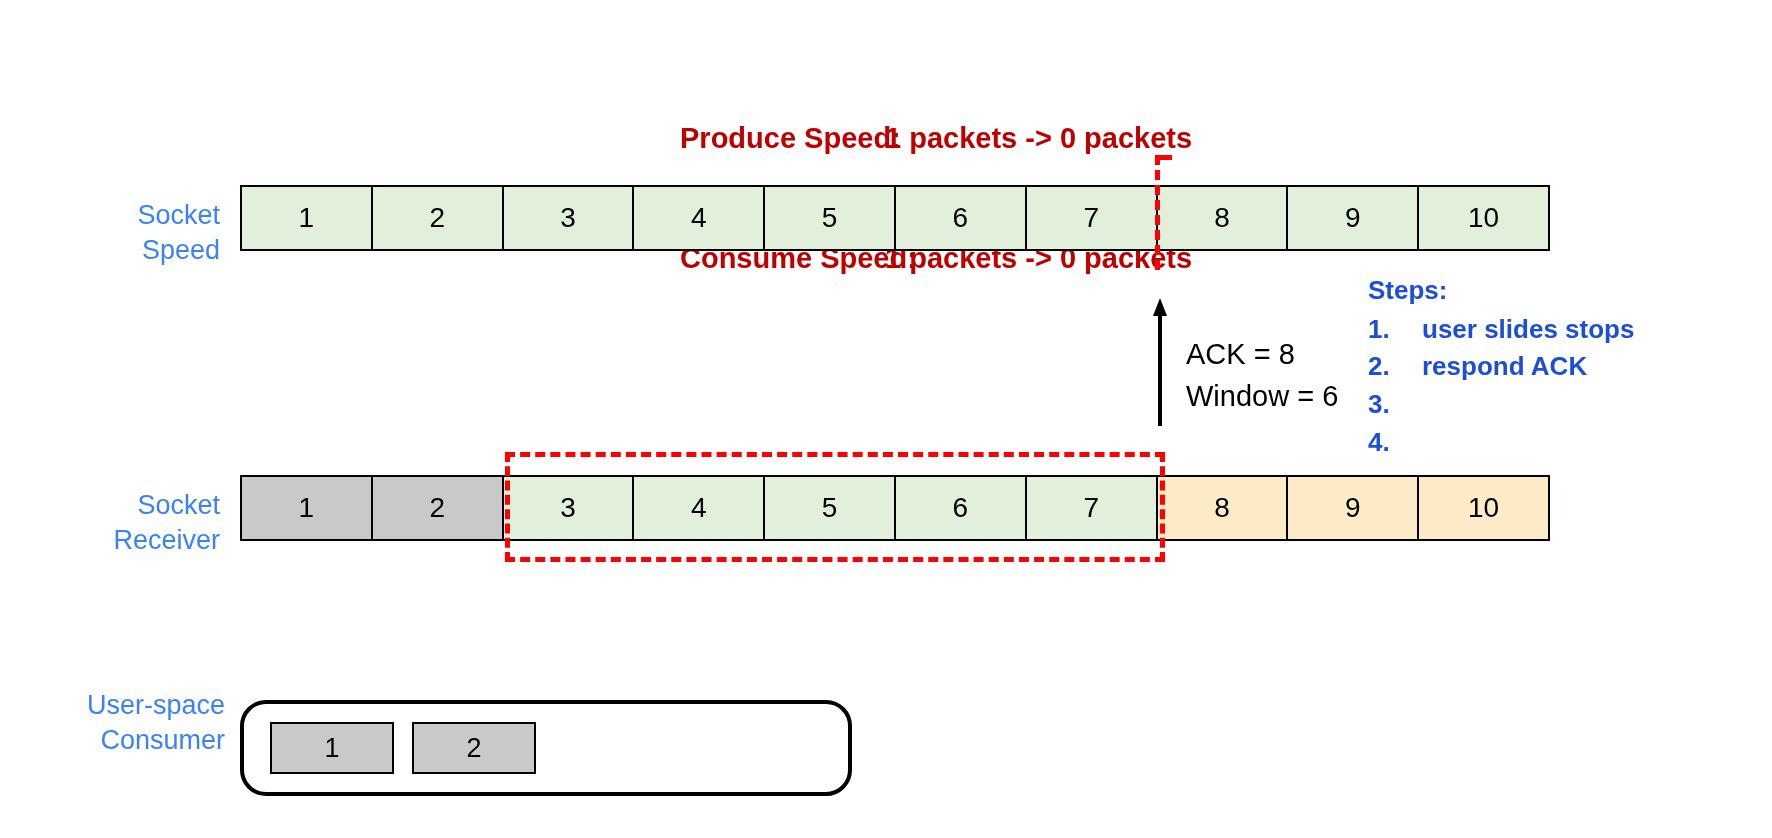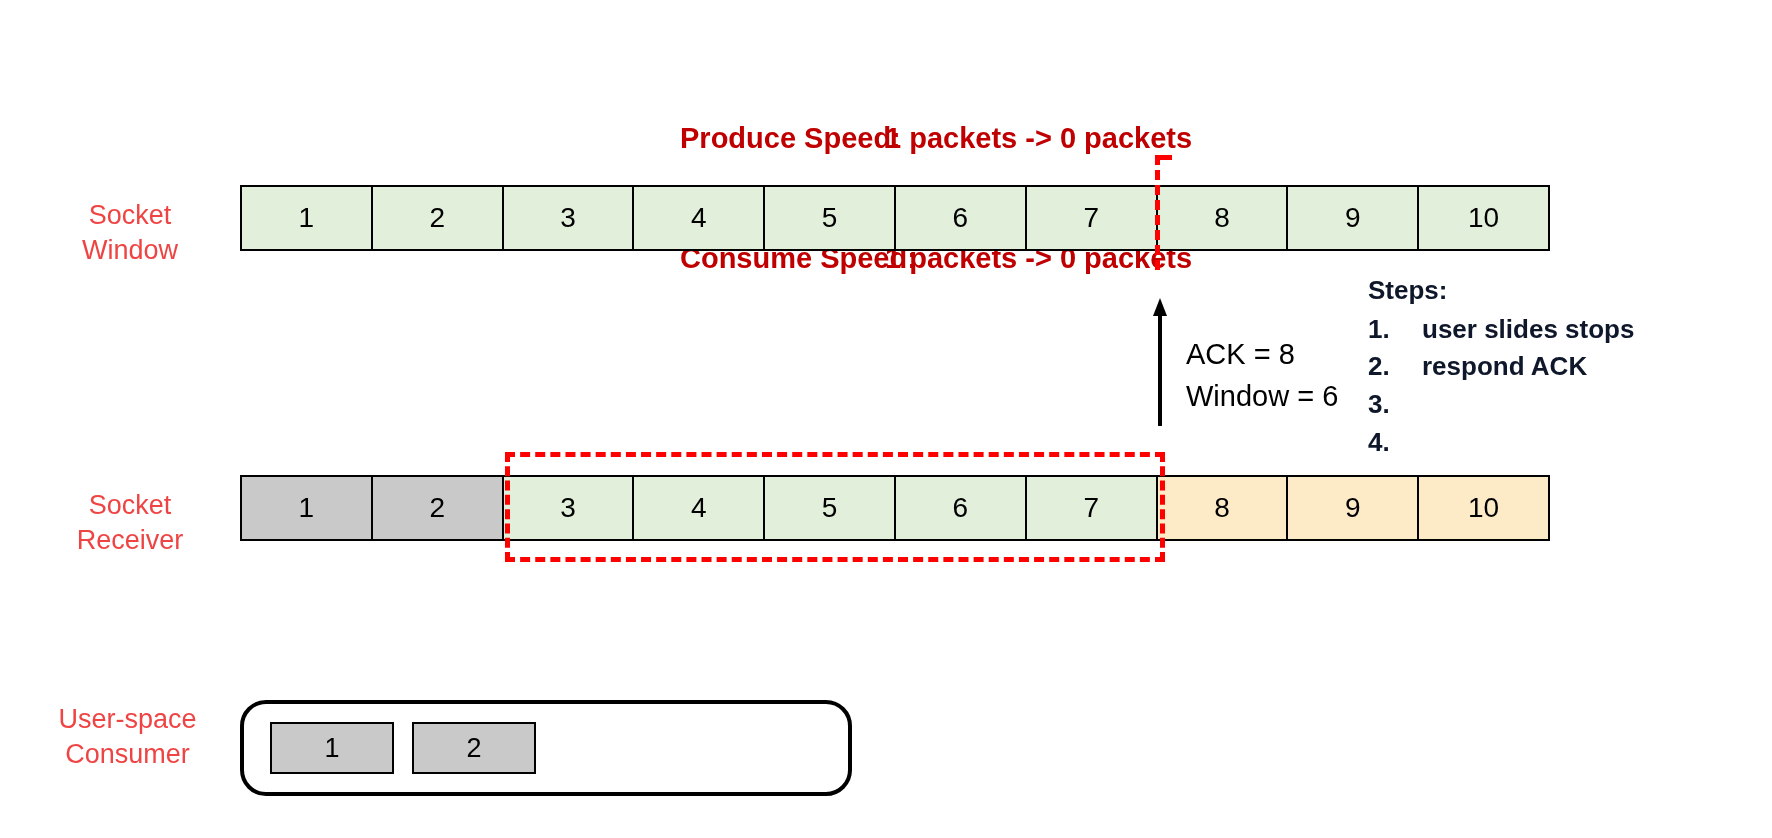--- a/index.html
+++ b/index.html
@@ -26,29 +26,29 @@
     line-height: 1.38;
     white-space: pre;
   }
   .speed-line { display: flex; }
   .speed-label { display: inline-block; width: 205px; }
   .speed-value { display: inline-block; }
 
   
   .row-label {
     position: absolute;
-    text-align: center;
+    text-align: right;
     font-size: 27px;
-    color: #ef4444;
+    color: #3b82f6;
     line-height: 1.28;
     width: 180px;
   }
   #label-sender   { left: 40px;  top: 198px; }
   #label-receiver { left: 40px;  top: 488px; }
-  #label-consumer { left: 30px;  top: 688px; width: 195px; margin-top: 14px;}
+  #label-consumer { left: 30px;  top: 688px; width: 195px;}
 
   
   .packet-row {
     position: absolute;
     display: flex;
     border: 2px solid #000;
     box-sizing: border-box;
   }
   #sender-row   { left: 240px; top: 185px; width: 1310px; height: 66px; }
   #receiver-row { left: 240px; top: 475px; width: 1310px; height: 66px; }
@@ -114,21 +114,21 @@
     font-size: 29px;
     color: #000;
     line-height: 1.45;
   }
 
   
   #steps-block {
     position: absolute;
     left: 1368px;
     top: 272px;
-    color: #0f172a;
+    color: #1d4ed8;
     font-size: 26px;
     font-weight: bold;
     line-height: 1.45;
   }
   #steps-title { margin-bottom: 1px; }
   .step-row { display: flex; font-weight: bold; }
   .step-num { width: 54px; flex: 0 0 54px; }
   .step-text { flex: 1 1 auto; }
 
   
@@ -168,21 +168,21 @@
     <span class="speed-value">1 packets -&gt; 0 packets</span>
   </div>
   <div class="speed-line">
     <span class="speed-label">Consume Speed:</span>
     <span class="speed-value">1 packets -&gt; 0 packets</span>
   </div>
 </div>
 
 <div class="row-label" id="label-sender">
   <div>Socket</div>
-  <div>Window</div>
+  <div>Speed</div>
 </div>
 <div class="packet-row" id="sender-row">
     <div class="cell green">1</div>
     <div class="cell green">2</div>
     <div class="cell green">3</div>
     <div class="cell green">4</div>
     <div class="cell green">5</div>
     <div class="cell green">6</div>
     <div class="cell green">7</div>
     <div class="cell green">8</div>

